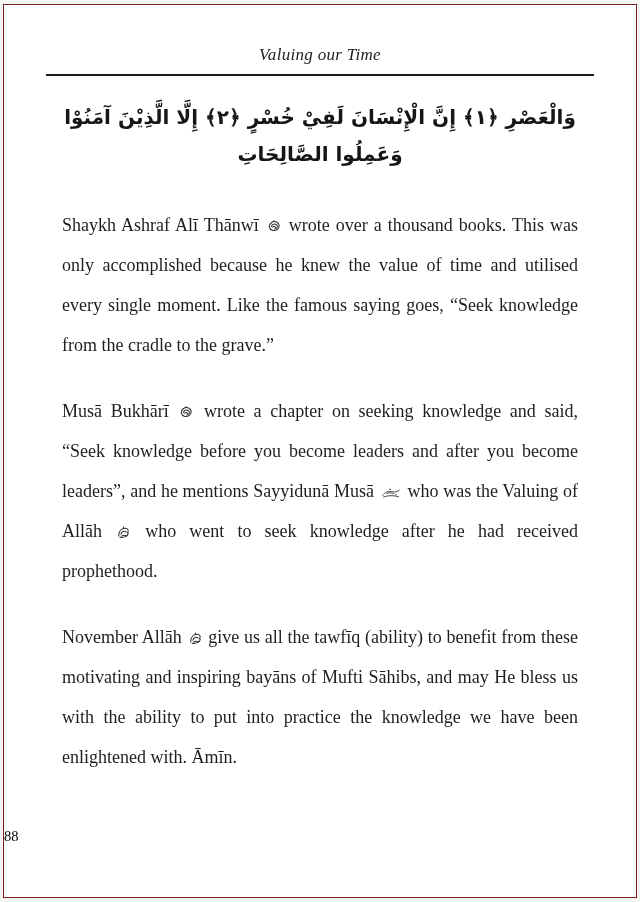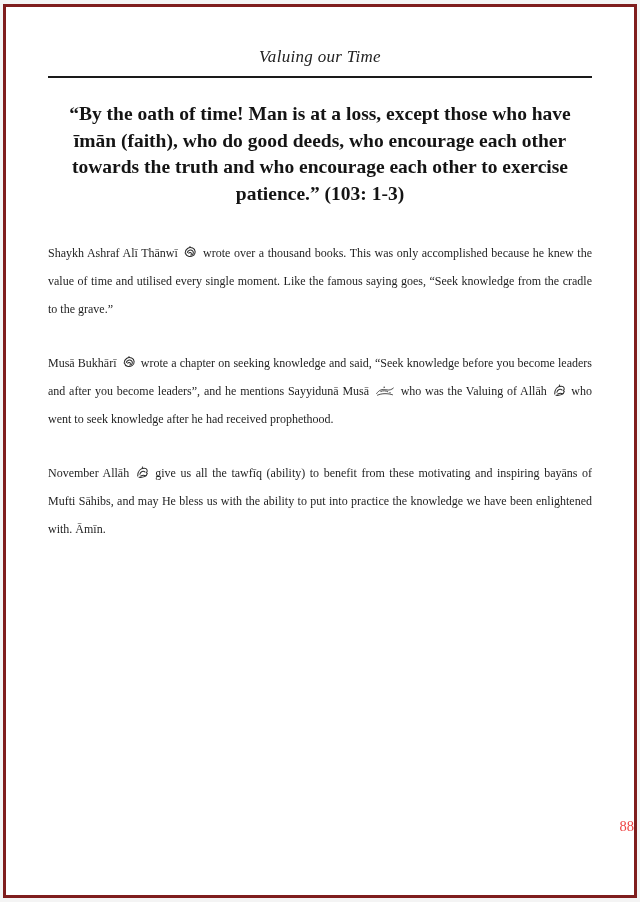--- a/index.html
+++ b/index.html
@@ -8,21 +8,21 @@
     background: #f4f4f4;
     font-family: "Liberation Serif", serif;
     color: #1c1c1c;
     position: relative;
     overflow: hidden;
   }
   .page {
     position: absolute;
     left: 3px; top: 4px; right: 3px; bottom: 4px;
     background: #ffffff;
-    border: 3px solid #7f1d1d;
+    border: 1px solid #7f1d1d;
     overflow: hidden;
   }
   .content { padding: 0 42px; }
 
   .running-header {
     margin-top: 40px;
     text-align: center;
     font-style: italic;
     font-size: 17px;
     letter-spacing: 0.3px;
@@ -48,60 +48,60 @@
   .verse-translation {
     text-align: center;
     font-weight: bold;
     font-size: 19.5px;
     line-height: 26.5px;
     margin-top: 6px;
     color: #141414;
   }
 
   .body-paragraph {
-    font-size: 12px;
-    line-height: 28px;
+    font-size: 18px;
+    line-height: 40px;
     text-align: justify;
-    margin: 0;
+    margin: 16px;
     color: #1e1e1e;
   }
   .body-paragraph + .body-paragraph { margin-top: 26px; }
   #paragraphs { margin-top: 32px; }
 
   .honorific {
     display: inline-block;
     vertical-align: -2px;
     margin: 0 2px;
     line-height: 0;
   }
   .honorific svg { display: inline-block; }
 
   .page-number {
     position: absolute;
-    bottom: 60px;
+    bottom: 52px;
     left: 0; right: 0;
-    text-align: right;
+    text-align: left;
     font-size: 14.5px;
-    color: #ef4444;
+    color: #000000;
   }
 </style>
 </head>
 <body>
 
 <div class="page">
   <div class="content">
 
     <div class="running-header">Valuing our Time</div>
 
     <hr class="header-rule">
 
     <div class="verse-arabic">
+      <div>وَالْعَصْرِ ﴿١﴾ إِنَّ الْإِنْسَانَ لَفِيْ خُسْرٍ ﴿٢﴾ إِلَّا الَّذِيْنَ آمَنُوْا وَعَمِلُوا الصَّالِحَاتِ</div>
     </div>
 
-    <div class="verse-translation">“By the oath of time! Man is at a loss, except those who have īmān (faith), who do good deeds, who encourage each other towards the truth and who encourage each other to exercise patience.” (103: 1-3)</div>
 
     <div id="paragraphs">
       <p class="body-paragraph"><span>Shaykh Ashraf Alī Thānwī </span><span class="honorific"><svg width="14" height="14" viewBox="0 0 16 16">
               <g fill="none" stroke="#2b2b2b" stroke-width="1.2" stroke-linecap="round">
                 <path d="M2.5 9 C2.5 4.5 7 1.8 11 3.5 C14.5 5 15 10 11.5 12.2 C8 14.3 3.5 13 3 9.5"></path>
                 <path d="M5 8.5 C5.5 5.8 9 4.8 11 6.8 C12.8 8.6 11.5 11.5 8.8 11.5"></path>
                 <path d="M6.5 9.3 C7.5 8 9.5 8.4 9.6 9.9"></path>
               </g>
               <circle cx="8" cy="2.2" r="0.9" fill="#2b2b2b"></circle>
             </svg></span><span> wrote over a thousand books. This was only accomplished because he knew the value of time and utilised every single moment. Like the famous saying goes, “Seek knowledge from the cradle to the grave.”</span></p>

